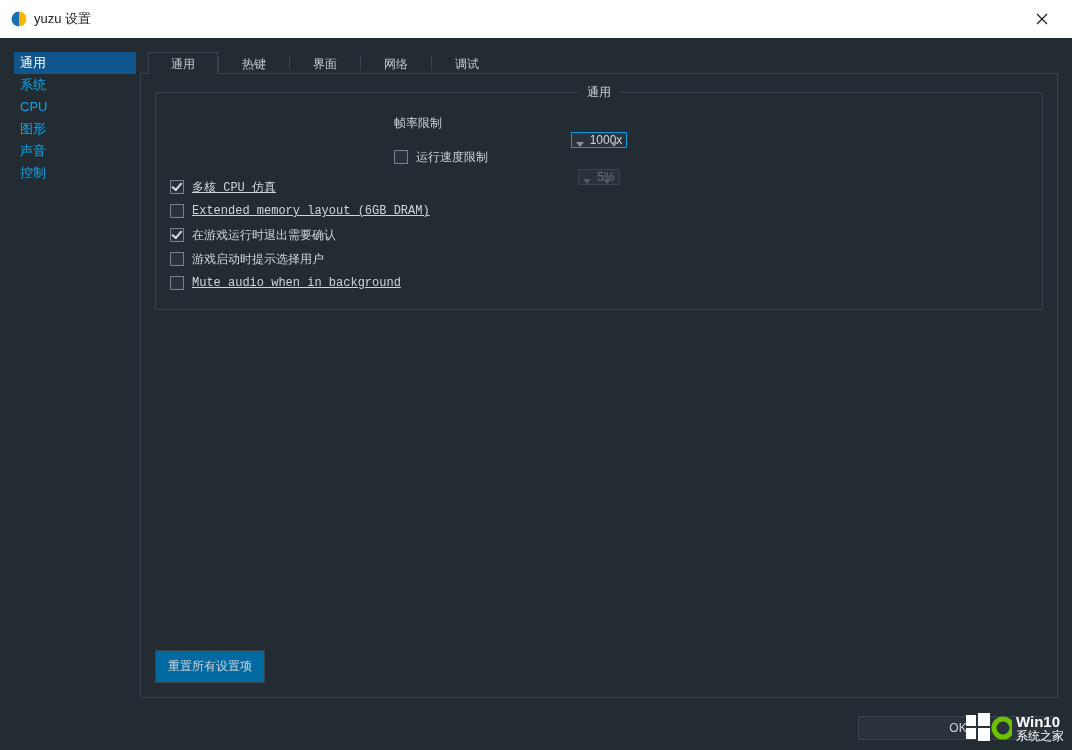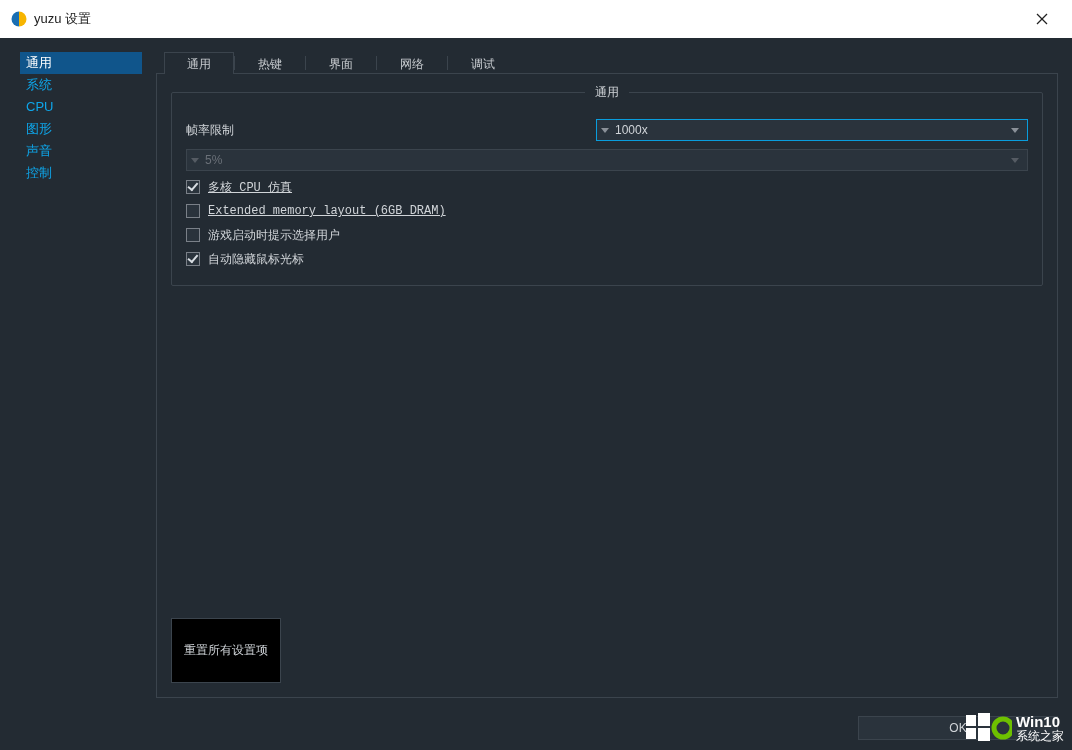--- a/index.html
+++ b/index.html
@@ -17,21 +17,21 @@
   }
   .titlebar-title { font-size: 13px; }
   .titlebar-close { width: 40px; height: 38px; display:flex; align-items:center; justify-content:center; cursor:pointer; }
   .titlebar-close svg { width: 12px; height: 12px; }
 
   
   .client {
     position: absolute; top: 38px; left: 0; right: 0; bottom: 0;
     background: #232b33; display: flex; flex-direction: column;
   }
-  .upper { flex: 1; display: flex; padding: 14px 14px 8px 14px; gap: 14px; overflow:hidden;margin-left:6px;}
+  .upper { flex: 1; display: flex; padding: 14px 14px 8px 14px; gap: 4px; overflow:hidden;}
   .sidebar {
     width: 122px; background: #232b33;
   }
   .side-item {
     height: 22px; line-height: 22px; padding-left: 6px; font-size: 13px; color: #0ea5e9;
     cursor: pointer;
   }
   .side-item.active { background: #10558b; color: #ffffff; }
 
   .content { flex: 1; display: flex; flex-direction: column; }
@@ -53,25 +53,25 @@
     position: relative;
   }
   .groupbox {
     border: 1px solid #3b444d; border-radius: 2px; position: relative;
     padding: 22px 14px 14px 14px;
   }
   .group-legend {
     position: absolute; top: -9px; left: 50%; transform: translateX(-50%);
     background: #232b33; padding: 0 10px; font-size: 12px;
   }
-  .form-row { display: flex; align-items: center; height: 30px; }
+  .form-row { display: flex; align-items: center; height: 30px; flex-direction: column; }
   .form-label { width: 410px; font-size: 12px; }
   .dropdown {
     flex: 1; height: 22px; border: 1px solid #099ddd; background: #2a333c;
-    display: flex; align-items: center; padding: 0 4px; position: relative;
+    display: flex; align-items: flex-end; padding: 0 4px; position: relative;
     cursor: pointer; font-size: 12px;
   }
   .dropdown.disabled { border-color: #3b444d; color: #6a7078; cursor: default; }
   .dropdown .dd-left-tri, .dropdown .dd-right-tri {
     width: 0; height: 0; border-left: 4px solid transparent; border-right: 4px solid transparent;
     border-top: 5px solid #8a9098;
   }
   .dropdown.disabled .dd-left-tri, .dropdown.disabled .dd-right-tri { border-top-color: #555b63; }
   .dropdown .dd-left-tri { margin-right: 6px; }
   .dropdown .dd-right-tri { position: absolute; right: 8px; }
@@ -85,22 +85,22 @@
   }
   .chk.checked::after {
     content: ""; width: 8px; height: 4px; border-left: 2px solid #d8dde2;
     border-bottom: 2px solid #d8dde2; transform: rotate(-50deg) translate(1px,-1px);
   }
   .chk-label { font-size: 12px; }
   .mono { font-family: "NSimSun","SimSun","Courier New",monospace; text-decoration: underline; }
 
   .reset-btn {
     position: absolute; left: 14px; bottom: 14px;
-    border: 1px solid #3b444d; background: #000000; color: #d0d4d8;
-    padding: 23px 12px; font-size: 12px; cursor: pointer;
+    border: 1px solid #3b444d; background: #0369a1; color: #d0d4d8;
+    padding: 7px 12px; font-size: 12px; cursor: pointer;
   }
 
   
   .footer {
     height: 44px; display: flex; justify-content: flex-end; align-items: center;
     padding-right: 14px; gap: 10px;
   }
   .ok-btn {
     width: 200px; height: 24px; border: 1px solid #3b444d; background: #2a333c;
     color: #d0d4d8; font-size: 12px; cursor: pointer;
@@ -171,42 +171,52 @@
           <div class="form-row">
             <div class="form-label">帧率限制</div>
             <div class="dropdown">
               <span class="dd-left-tri"></span>
               <span class="dd-text">1000x</span>
               <span class="dd-right-tri"></span>
             </div>
           </div>
 
           <div class="form-row">
+            <div class="form-label">
+              <div class="check-row">
+                <span class="chk"></span>
+                <span class="chk-label">运行速度限制</span>
+              </div>
+            </div>
             <div class="dropdown disabled">
               <span class="dd-left-tri"></span>
               <span class="dd-text">5%</span>
               <span class="dd-right-tri"></span>
             </div>
           </div>
 
           <div class="check-row">
             <span class="chk checked"></span>
             <span class="chk-label mono">多核 CPU 仿真</span>
           </div>
           <div class="check-row">
             <span class="chk"></span>
             <span class="chk-label mono">Extended memory layout (6GB DRAM)</span>
           </div>
           <div class="check-row">
+            <span class="chk checked"></span>
+            <span class="chk-label">在游戏运行时退出需要确认</span>
+          </div>
+          <div class="check-row">
             <span class="chk"></span>
             <span class="chk-label">游戏启动时提示选择用户</span>
           </div>
           <div class="check-row">
-            <span class="chk checked"></span>
-            <span class="chk-label">自动隐藏鼠标光标</span>
+            <span class="chk"></span>
+            <span class="chk-label mono">Mute audio when in background</span>
           </div>
         </div>
 
         <button class="reset-btn">
           <span>重置所有设置项</span>
         </button>
       </div>
 
     </div>
   </div>

